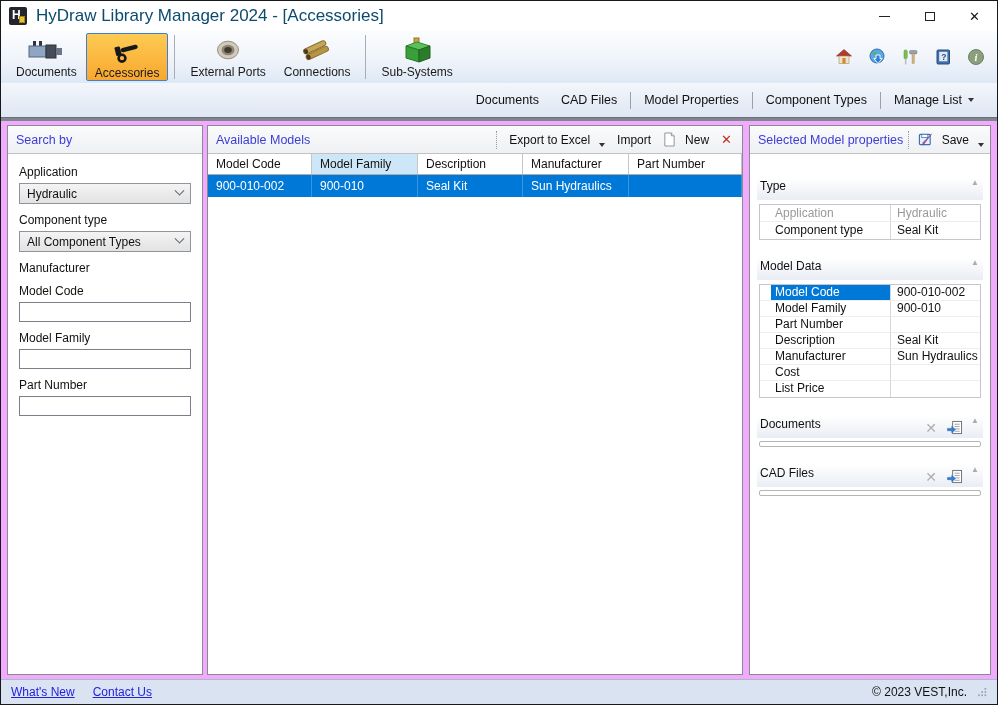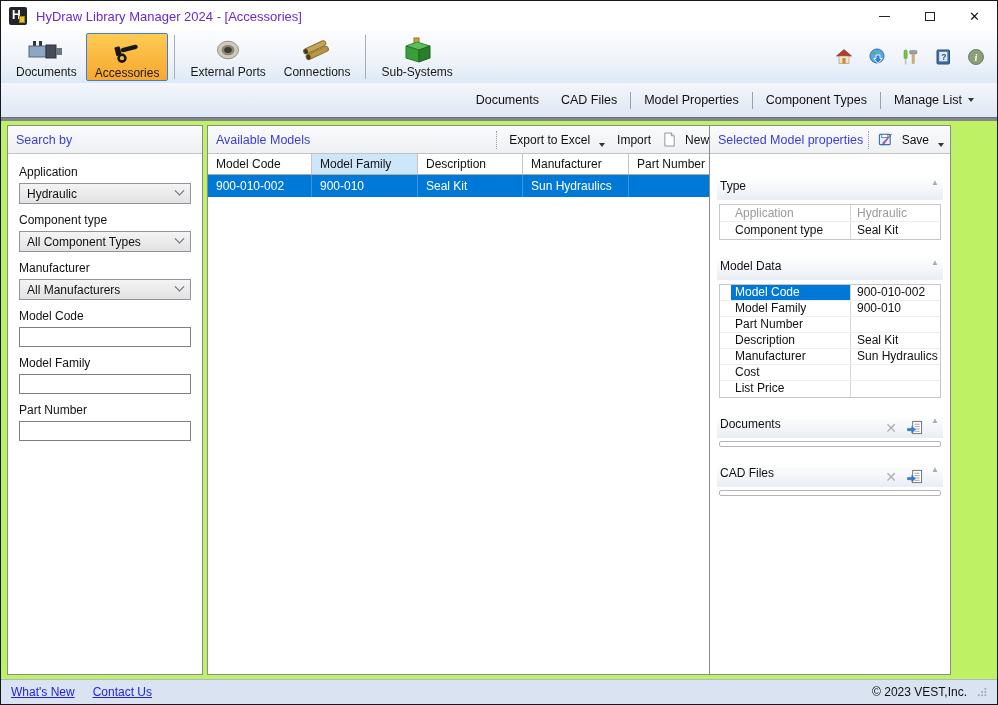--- a/index.html
+++ b/index.html
@@ -5,21 +5,21 @@
   * { box-sizing: border-box; margin: 0; padding: 0; }
   html,body { background:#cfcfcf; }
   body { font-family: "Liberation Sans", "DejaVu Sans", sans-serif; font-size: 12px; color:#1a1a1a; }
   .window { width: 998px; height: 705px; background:#fff; border:1px solid #15181c; display:flex; flex-direction:column; overflow:hidden; }
 
   
   .titlebar { height:30px; background:#ffffff; display:flex; align-items:center; padding-left:8px; flex:0 0 auto; }
   .app-icon { width:18px; height:18px; background:#23242c; border-radius:2px; position:relative; flex:0 0 auto; }
   .app-icon .letter { position:absolute; left:3px; top:1px; color:#fff; font-weight:bold; font-size:12px; }
   .app-icon .tag { position:absolute; right:2px; bottom:2px; width:6px; height:7px; background:#e8c22f; border:1px solid #a8870f; }
-  .title-text { margin-left:9px; font-size:13px; color:#6d28d9; }
+  .title-text { margin-left:9px; font-size:17px; color:#0c4a6e; }
   .win-controls { margin-left:auto; display:flex; height:100%; }
   .win-btn { width:45px; height:100%; display:flex; align-items:center; justify-content:center; cursor:default; }
   .glyph-min { width:11px; height:1px; background:#222; }
   .glyph-max { width:10px; height:9px; border:1px solid #222; }
   .glyph-close { font-size:13px; color:#111; line-height:1; }
 
   
   .ribbon { height:52px; flex:0 0 auto; background:linear-gradient(#fbfcfe 0%, #f0f4fa 55%, #dde8f6 100%); display:flex; align-items:center; padding:0 6px; position:relative; }
   .ribbon-btn { height:48px; min-width:74px; padding:2px 8px 0 8px; display:flex; flex-direction:column; align-items:center; justify-content:flex-start; border:1px solid transparent; border-radius:2px; }
   .ribbon-btn .icon-box { height:28px; display:flex; align-items:center; justify-content:center; }
@@ -28,25 +28,25 @@
   .ribbon-sep { width:1px; height:44px; background:#a7aeb8; margin:0 6px; }
   .ribbon-right { position:absolute; right:12px; top:0; height:100%; display:flex; align-items:center; gap:15px; }
 
   
   .tabstrip { height:34px; flex:0 0 auto; background:linear-gradient(#f3f6fb,#dfe7f4); display:flex; align-items:center; justify-content:flex-end; padding-right:12px; }
   .tab-item { padding:0 11px; font-size:12.5px; color:#111; display:flex; align-items:center; gap:6px; }
   .tab-sep { width:1px; height:17px; background:#99a1ae; margin:0 2px; }
   .dark-strip { height:4px; background:#81858d; border-top:1px solid #6b6f77; flex:0 0 auto; }
 
   
-  .main { flex:1 1 auto; background:#bef264; position:relative; }
+  .main { flex:1 1 auto; background:#f0abfc; position:relative; }
   .panel { position:absolute; top:4px; bottom:4px; background:#fff; border:1px solid #888c92; display:flex; flex-direction:column; }
   .panel-left   { left:6px;  width:196px; }
   .panel-middle { left:206px; width:536px; }
-  .panel-right  { left:708px; width:242px; }
+  .panel-right  { left:748px; width:242px; }
   .panel-hdr { height:28px; flex:0 0 auto; display:flex; align-items:center; background:linear-gradient(#fbfbfc,#eef0f3); border-bottom:1px solid #c2c2c2; padding:0 8px; }
   .panel-title { color:var(--panel-title); font-size:12.5px; }
 
   
   .search-body { padding:9px 11px; overflow:hidden; }
   .fld-label { margin:9px 0 4px; color:#111; }
   .fld-label:first-child { margin-top:2px; }
   .combo { height:21px; background:linear-gradient(#f4f4f4,#e2e2e2); border:1px solid #8f959d; display:flex; align-items:center; padding:0 7px; }
   .combo .val { flex:1; color:#111; }
   .chev { width:7px; height:7px; border-right:1.5px solid #5d6167; border-bottom:1.5px solid #5d6167; transform:rotate(45deg) translate(-2px,-2px); }
@@ -242,24 +242,20 @@
         <div class="combo">
           <span class="val">Hydraulic</span>
           <span class="chev"></span>
         </div>
         <div class="fld-label">Component type</div>
         <div class="combo">
           <span class="val">All Component Types</span>
           <span class="chev"></span>
         </div>
         <div class="fld-label">Manufacturer</div>
-        <div class="combo">
-          <span class="val">All Manufacturers</span>
-          <span class="chev"></span>
-        </div>
         <div class="fld-label">Model Code</div>
         <input class="txt-input" type="text" value="" style="">
         <div class="fld-label">Model Family</div>
         <input class="txt-input" type="text" value="" style="">
         <div class="fld-label">Part Number</div>
         <input class="txt-input" type="text" value="" style="">
       </div>
     </div>
 
     <div class="panel panel-middle">

